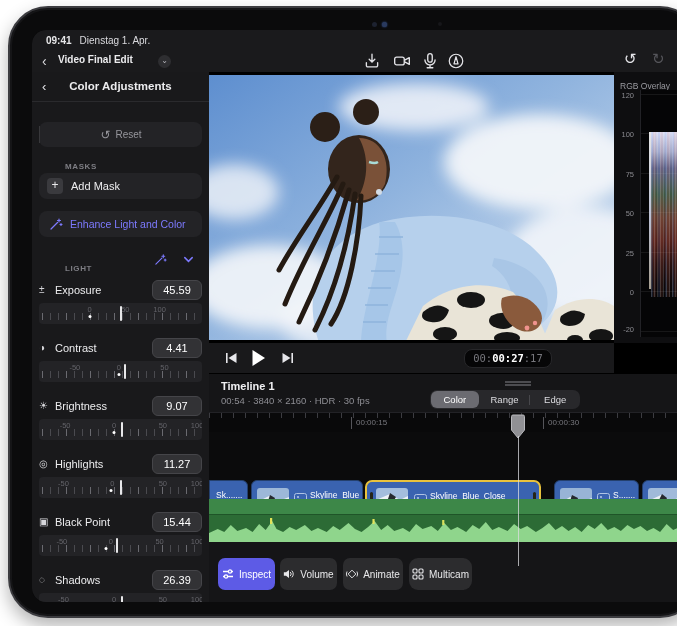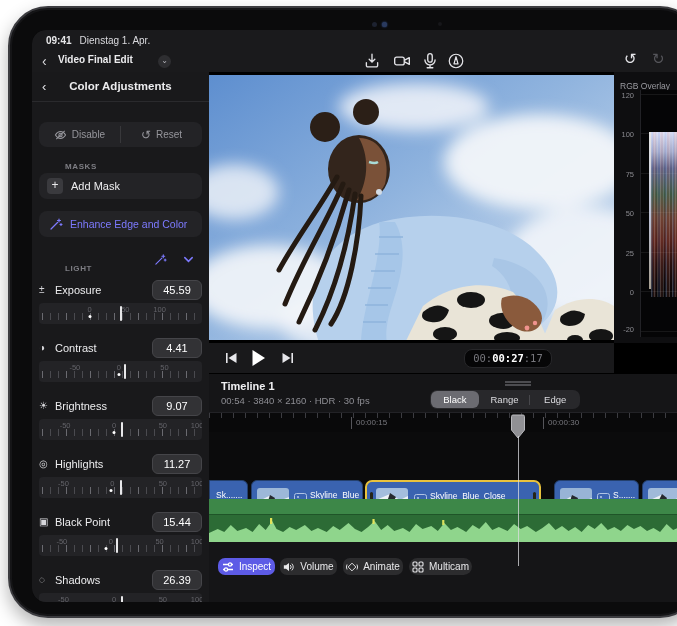--- a/index.html
+++ b/index.html
@@ -145,21 +145,21 @@
   .clip .picicon { position:absolute; top:9px; width:13px; height:11px; opacity:.75; }
   .clip .clabel { position:absolute; top:9px; font-size:8.5px; color:#fff; font-weight:500; white-space:nowrap; }
   .audio-track { position:absolute; left:0; top:125px; width:100%; height:43px; background:#2c6b35; }
   .audio-track .upper { position:absolute; left:0; top:0; width:100%; height:16px; background:#3d8748;
     border-bottom:1px solid #1f5428; }
   .audio-track svg { position:absolute; left:0; bottom:0; width:100%; height:27px; }
   .playhead { position:absolute; left:302px; top:40px; width:14px; }
   .playhead svg { display:block; }
   .playhead .line { position:absolute; left:6.5px; top:22px; width:1px; height:130px;
     background:rgba(220,220,224,.75); }
-  .footer-btn { position:absolute; top:184px; height:17px; background:#2c2c2e; border-radius:7px;
+  .footer-btn { position:absolute; top:184px; height:32px; background:#2c2c2e; border-radius:7px;
     display:flex; align-items:center; justify-content:center; gap:5px; color:#e8e8ea;
     font-size:10px; font-weight:500; }
   .footer-btn.active { background:#5d5be6; color:#fff; }
   .footer-btn svg { width:12px; height:12px; }
 </style>
 </head>
 <body>
 
 <div class="device">
   <div class="cam-dot" style="left:362px;"></div>
@@ -206,48 +206,40 @@
       <span class="undo-redo dim" style="left:620px;">↻</span>
     </div>
 
     <div class="left-panel">
       <div class="panel-head">
         <span class="chev">‹</span>
         <div class="panel-title">Color Adjustments</div>
       </div>
 
       <div class="seg2">
-        <div class="half">
-          <svg viewBox="0 0 14 12" fill="none" stroke="#96969c" stroke-width="1.1">
-            <path d="M1.5 6 C3 3.5 5 2.3 7 2.3 C9 2.3 11 3.5 12.5 6 C11 8.5 9 9.7 7 9.7 C5 9.7 3 8.5 1.5 6 Z"></path>
-            <circle cx="7" cy="6" r="1.8"></circle>
-              <path d="M2.5 10.5 L11.5 1.5"></path>
-          </svg>
-          <span>Disable</span>
-        </div>
         <div class="div"></div>
         <div class="half">
           <span style="font-size:12px;">↺</span>
           <span>Reset</span>
         </div>
       </div>
 
       <div class="masks-label" style="top:90px;">MASKS</div>
       <div class="big-btn" style="top:101px;">
         <span class="plus-box">+</span>
         <span class="addmask-text">Add Mask</span>
       </div>
 
       <div class="big-btn enhance-btn" style="top:139px;">
         <svg viewBox="0 0 14 14" fill="none" stroke="#7d7aff" stroke-width="1.2" stroke-linecap="round">
           <path d="M2 12 L8.5 5.5"></path>
             <path d="M10 2 v3 M8.5 3.5 h3"></path>
             <path d="M12 6.5 v2 M11 7.5 h2"></path>
         </svg>
-        <span>Enhance Edge and Color</span>
+        <span>Enhance Light and Color</span>
       </div>
 
       <div class="light-label" style="top:192px;">LIGHT</div>
       <div class="light-icons" style="left:122px;">
         <svg viewBox="0 0 14 14" fill="none" stroke="#7d7aff" stroke-width="1.2" stroke-linecap="round">
           <path d="M2 12 L8.5 5.5"></path>
             <path d="M10 2 v3 M8.5 3.5 h3"></path>
             <path d="M12 6.5 v2 M11 7.5 h2"></path>
         </svg>
       </div>
@@ -465,21 +457,21 @@
         </div>
       </div>
     </div>
 
     <div class="timeline">
       <div class="tl-header">
         <div class="drag-handle"></div>
         <div class="tl-name">Timeline 1</div>
         <div class="tl-meta">00:54 · 3840 × 2160 · HDR · 30 fps</div>
         <div class="mode-seg">
-          <div class="seg sel">Black</div>
+          <div class="seg sel">Color</div>
           <div class="seg">Range</div>
           <div class="segdiv"></div>
           <div class="seg">Edge</div>
         </div>
 
       </div>
 
       <div class="tl-ruler">
         <div class="ticks"></div>
         <span class="rlab" style="left:142px;">00:00:15</span>

